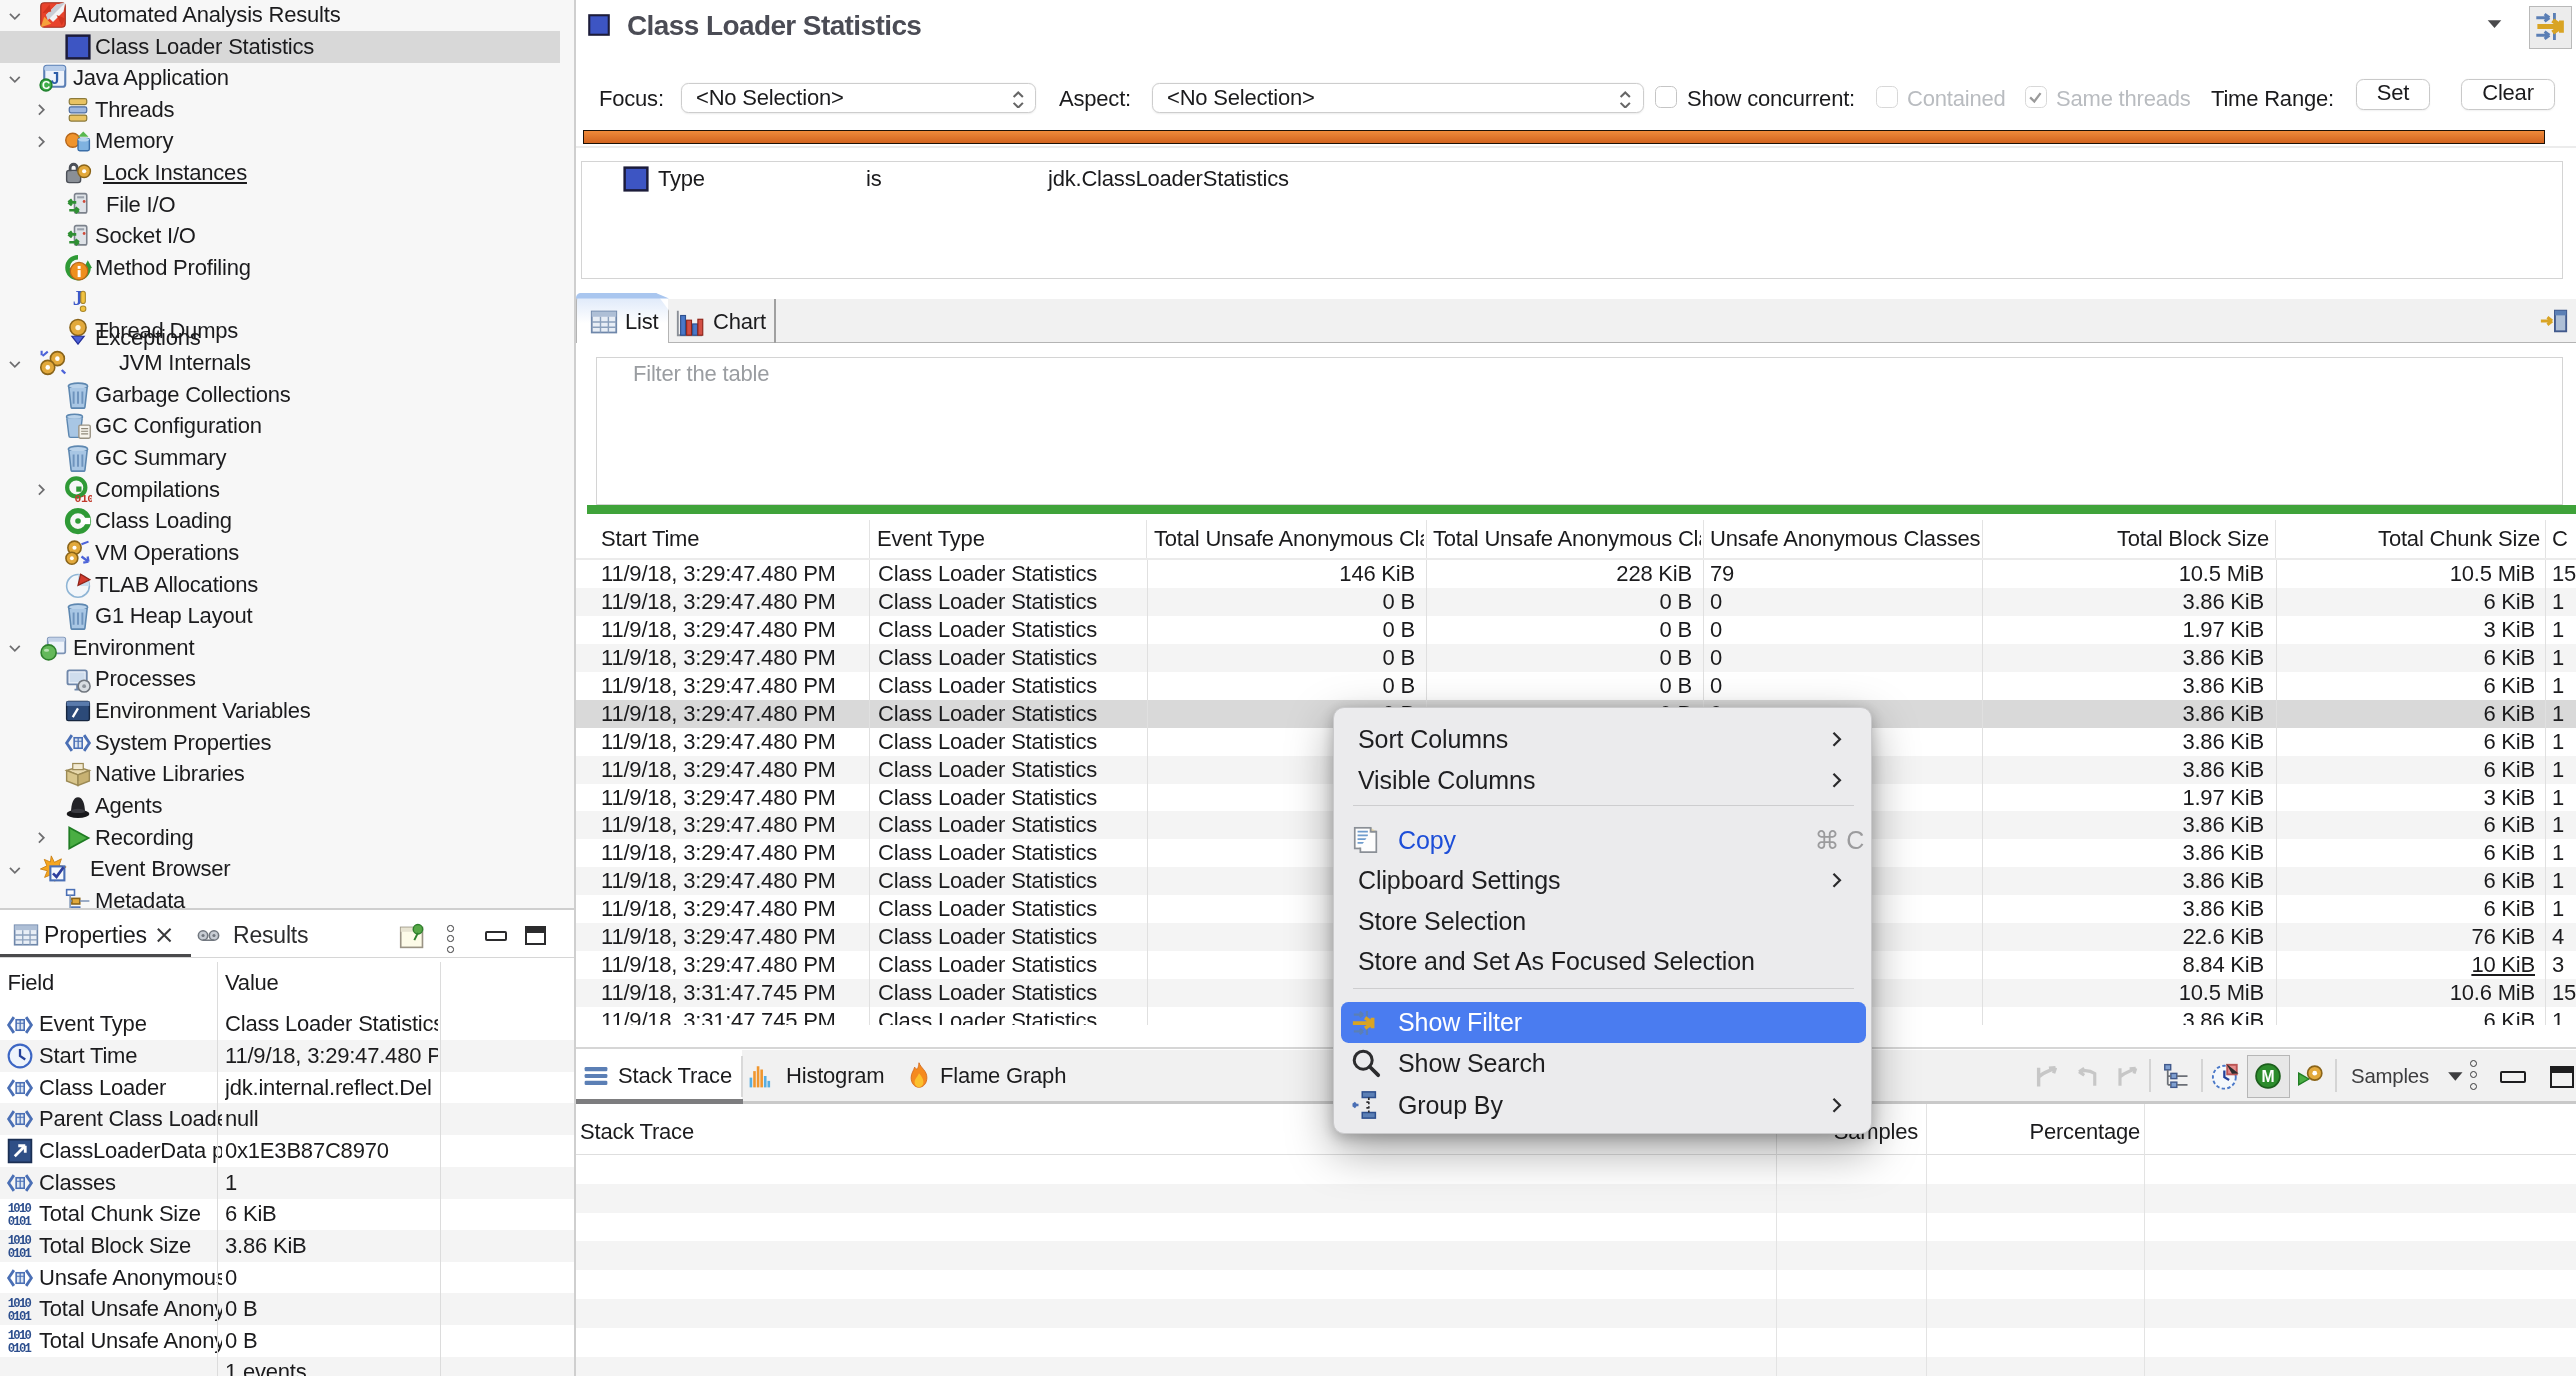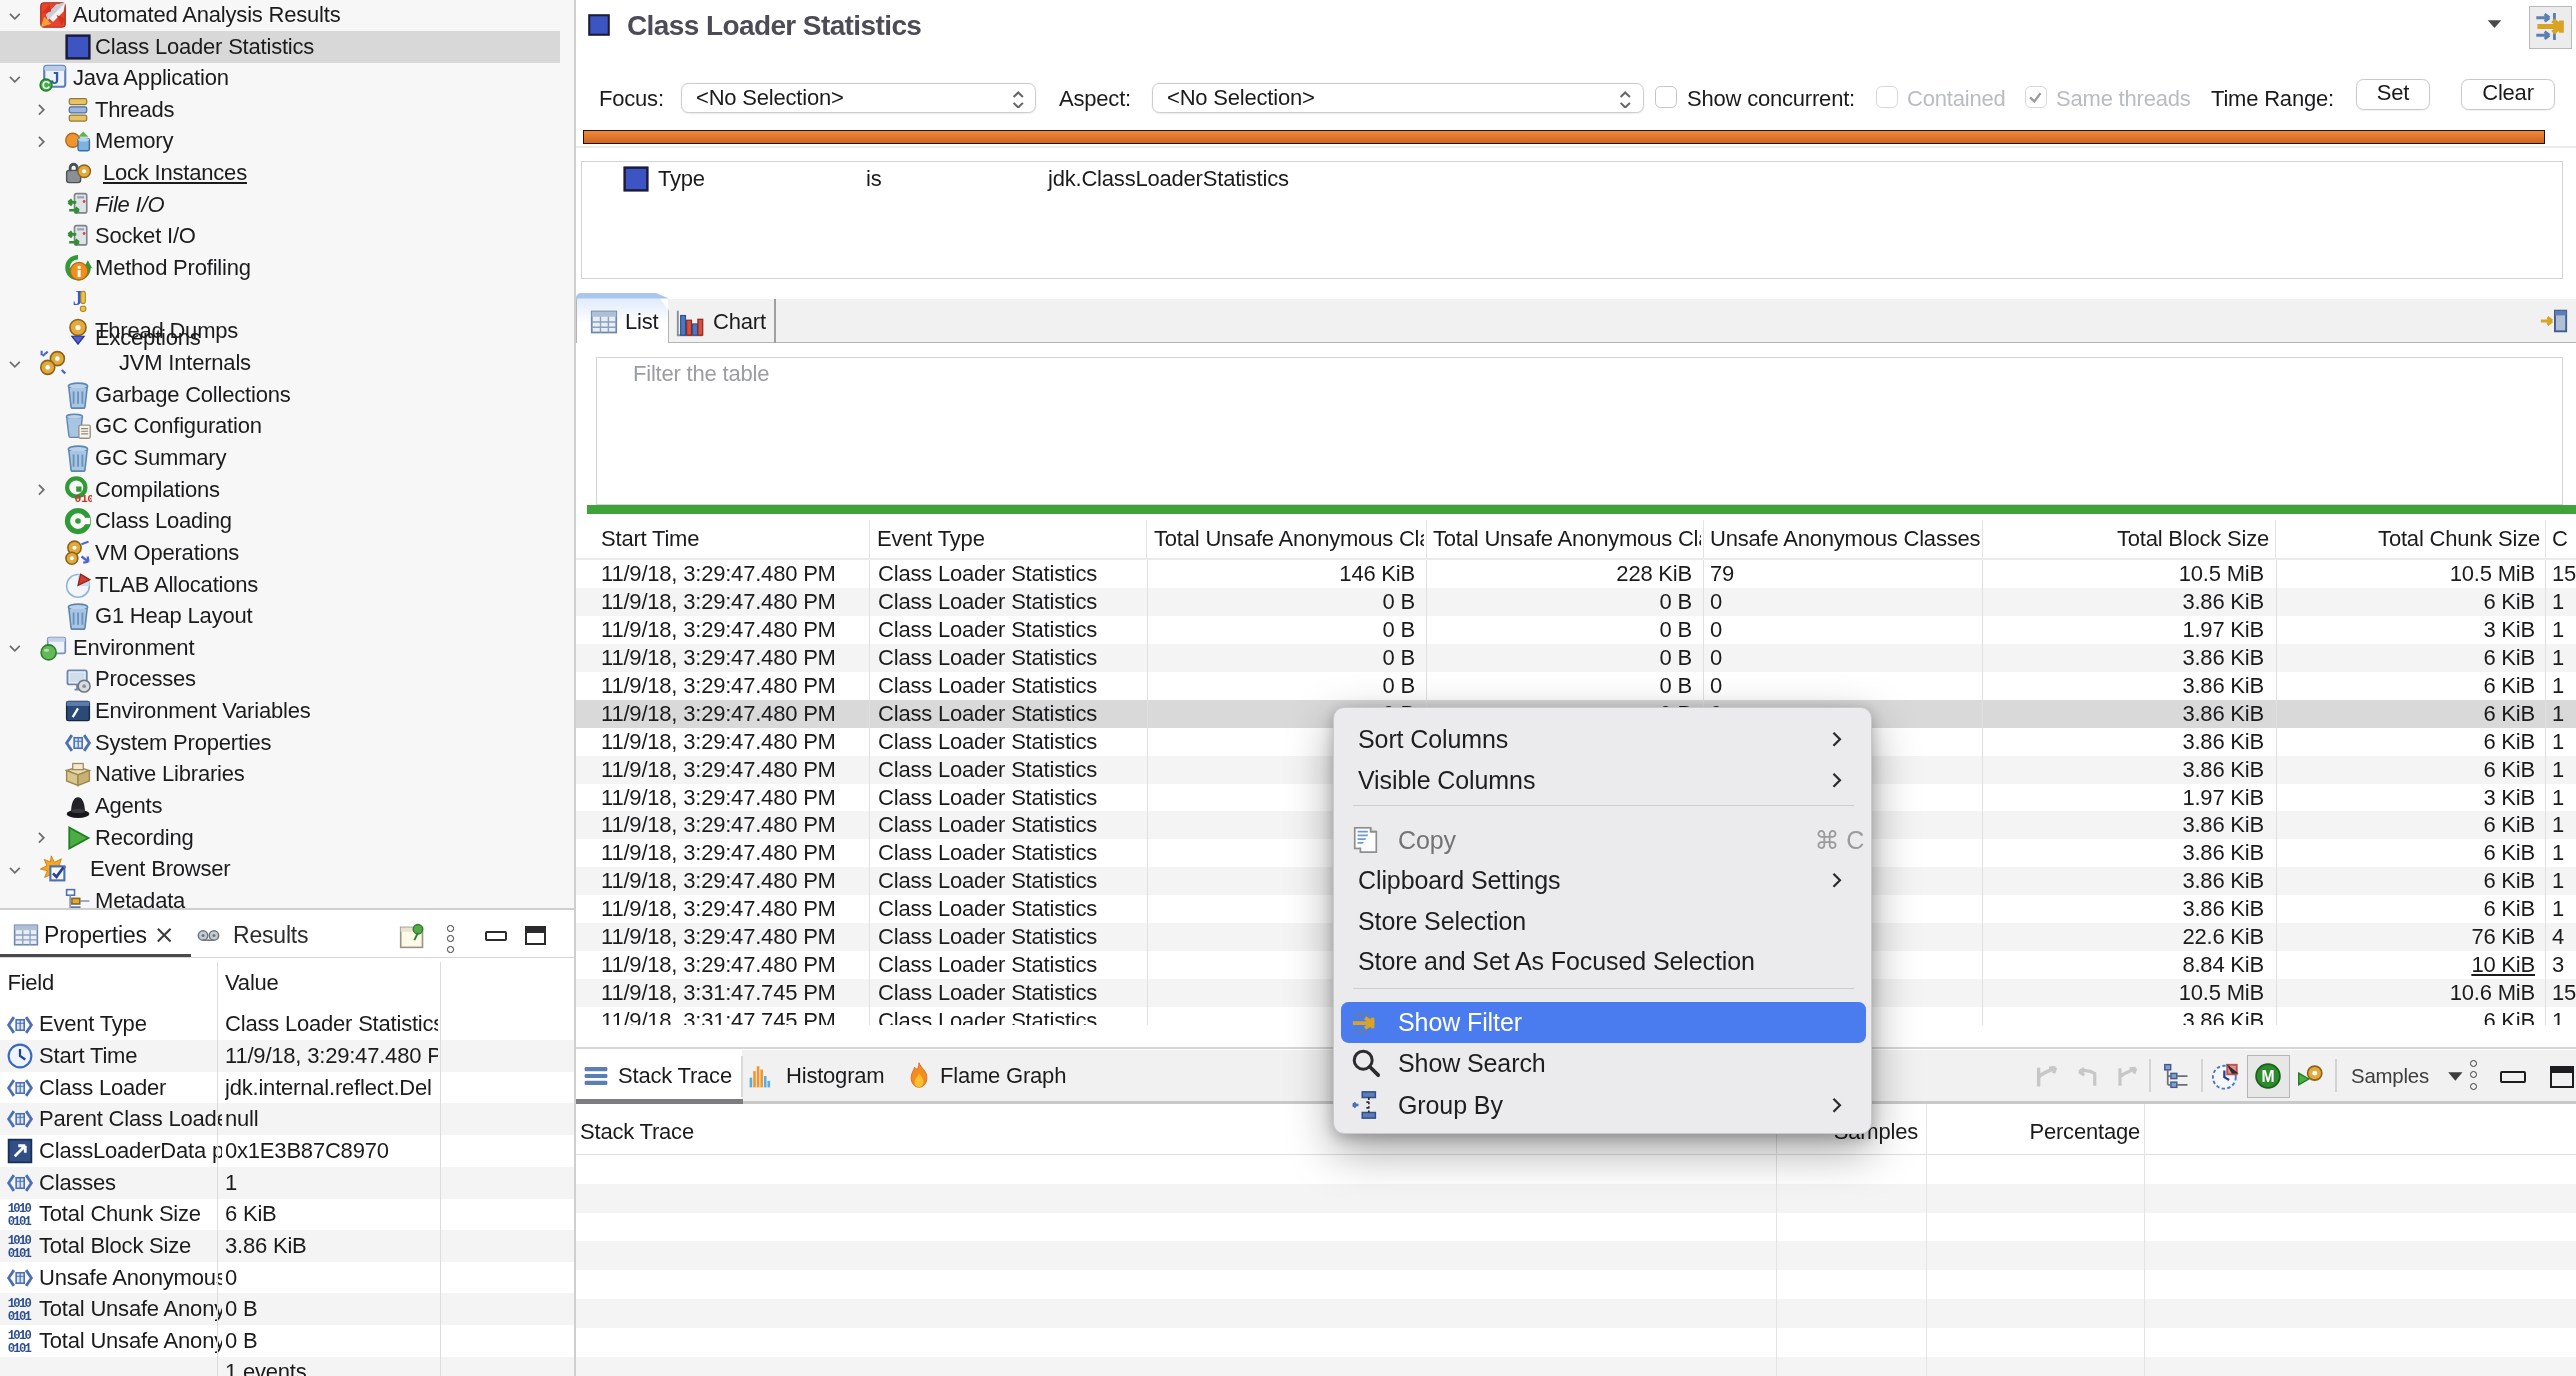--- a/index.html
+++ b/index.html
@@ -62,21 +62,21 @@
     <circle cx="11.5" cy="7" r="1.2" fill="#fff"></circle>
   </svg>
 <div class="txt " style="left:103px;top:173px;transform:translateY(-50%);text-decoration:underline;">Lock Instances</div>
 <svg class="abs" style="left:64px;top:191px;" width="28" height="28" viewBox="0 0 16 16">
     <rect x="6" y="1.5" width="7" height="11" rx="1" fill="#dfe3e8" stroke="#7c828c" stroke-width="0.9"></rect>
     <rect x="7.5" y="3" width="4" height="1.2" fill="#9aa1ab"></rect>
     <circle cx="11.5" cy="6" r="0.8" fill="#d04a3a"></circle>
     <path d="M7 6.5 H2.5 M2.5 6.5 l2 -1.6 M2.5 6.5 l2 1.6" stroke="#2f8f33" stroke-width="1.5" fill="none"></path>
     <path d="M3 11 H8.5 M8.5 11 l-2 -1.6 M8.5 11 l-2 1.6" stroke="#2f8f33" stroke-width="1.5" fill="none"></path>
   </svg>
-<div class="txt " style="left:95px;top:205px;transform:translateY(-50%);font-style:italic;">File I/O</div>
+<div class="txt " style="left:106px;top:205px;transform:translateY(-50%);">File I/O</div>
 <svg class="abs" style="left:64px;top:223px;" width="28" height="28" viewBox="0 0 16 16">
     <rect x="6" y="1.5" width="7" height="11" rx="1" fill="#dfe3e8" stroke="#7c828c" stroke-width="0.9"></rect>
     <rect x="7.5" y="3" width="4" height="1.2" fill="#9aa1ab"></rect>
     <circle cx="11.5" cy="6" r="0.8" fill="#d04a3a"></circle>
     <path d="M7 6.5 H2.5 M2.5 6.5 l2 -1.6 M2.5 6.5 l2 1.6" stroke="#2f8f33" stroke-width="1.5" fill="none"></path>
     <path d="M3 11 H8.5 M8.5 11 l-2 -1.6 M8.5 11 l-2 1.6" stroke="#2f8f33" stroke-width="1.5" fill="none"></path>
   </svg>
 <div class="txt " style="left:95px;top:236px;transform:translateY(-50%);">Socket I/O</div>
 <svg class="abs" style="left:64px;top:254px;" width="28" height="28" viewBox="0 0 16 16">
     <path d="M 8 1.8 A 6 6 0 1 0 14 8" fill="none" stroke="#2f9a36" stroke-width="2.6"></path>
@@ -698,21 +698,21 @@
 <svg class="abs" style="left:1827px;top:771px;" width="18.5" height="18.5" viewBox="0 0 20 20">
     <path d="M7 3 L14 10 L7 17" fill="none" stroke="#2a2a2c" stroke-width="2.4"></path>
   </svg>
 <div class="abs" style="left:1353px;top:805px;width:501px;height:0.9px;background:#cdcdcf;"></div>
 <svg class="abs" style="left:1351px;top:825px;" width="30" height="30" viewBox="0 0 16 16">
     <rect x="2" y="1.5" width="8.5" height="11" fill="#fdfdfd" stroke="#8a8f96" stroke-width="0.9"></rect>
     <path d="M3.5 3.5 h5.5 M3.5 5.5 h5.5 M3.5 7.5 h5.5 M3.5 9.5 h4" stroke="#6f9ccd" stroke-width="0.9"></path>
     <path d="M10.5 3.5 l3 0 l0 11 l-8.5 0 l0 -2.5" fill="#fdfdfd" stroke="#8a8f96" stroke-width="0.9"></path>
     <path d="M13.5 3.5 l-3 0 l0 -2" fill="#e8d9ae" stroke="#8a8f96" stroke-width="0.9"></path>
   </svg>
-<div class="txt " style="left:1398px;top:840px;transform:translateY(-50%);font-size:25px;color:#737373;letter-spacing:-0.1px;">Copy</div>
+<div class="txt " style="left:1398px;top:840px;transform:translateY(-50%);font-size:25px;color:#1d4ed8;letter-spacing:-0.1px;">Copy</div>
 <div class="txt" style="left:1721px;top:840px;transform:translateY(-50%);width:143px;text-align:right;font-size:25px;color:#9b9b9d;">⌘ C</div>
 <div class="txt " style="left:1358px;top:880px;transform:translateY(-50%);font-size:25px;color:#1e1e20;letter-spacing:-0.1px;">Clipboard Settings</div>
 <svg class="abs" style="left:1827px;top:871px;" width="18.5" height="18.5" viewBox="0 0 20 20">
     <path d="M7 3 L14 10 L7 17" fill="none" stroke="#2a2a2c" stroke-width="2.4"></path>
   </svg>
 <div class="txt " style="left:1358px;top:921px;transform:translateY(-50%);font-size:25px;color:#1e1e20;letter-spacing:-0.1px;">Store Selection</div>
 <div class="txt " style="left:1358px;top:961px;transform:translateY(-50%);font-size:25px;color:#1e1e20;letter-spacing:-0.1px;">Store and Set As Focused Selection</div>
 <div class="abs" style="left:1353px;top:988px;width:501px;height:0.9px;background:#cdcdcf;"></div>
 <div class="abs" style="left:1341px;top:1002px;width:525px;height:41px;background:#4a7cf0;border-radius:7.4px;"></div>
 <svg class="abs" style="left:1351px;top:1008px;" width="30" height="30" viewBox="0 0 16 16">

